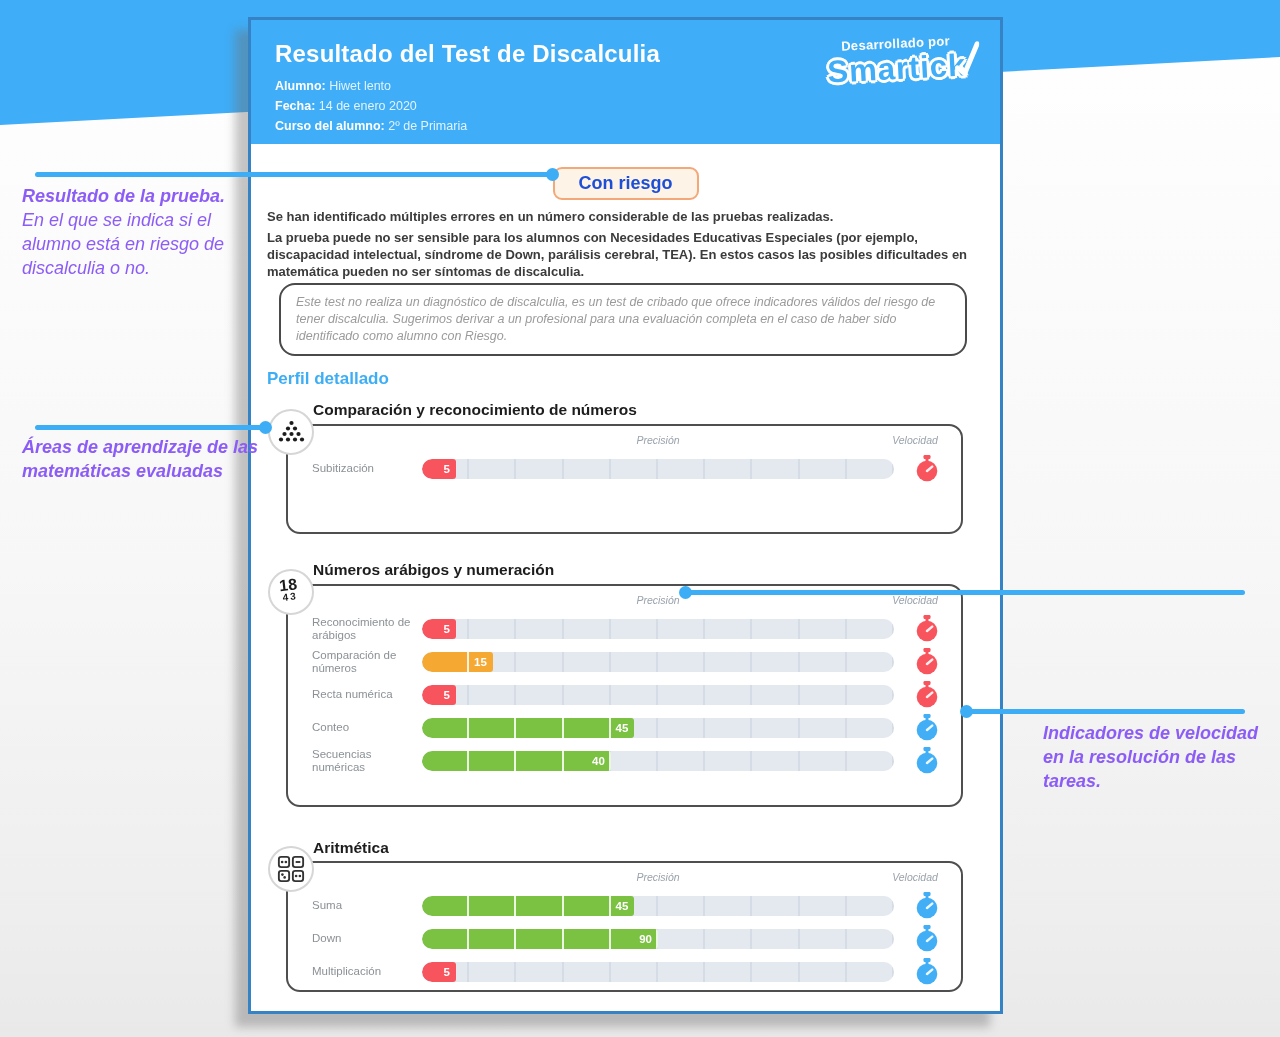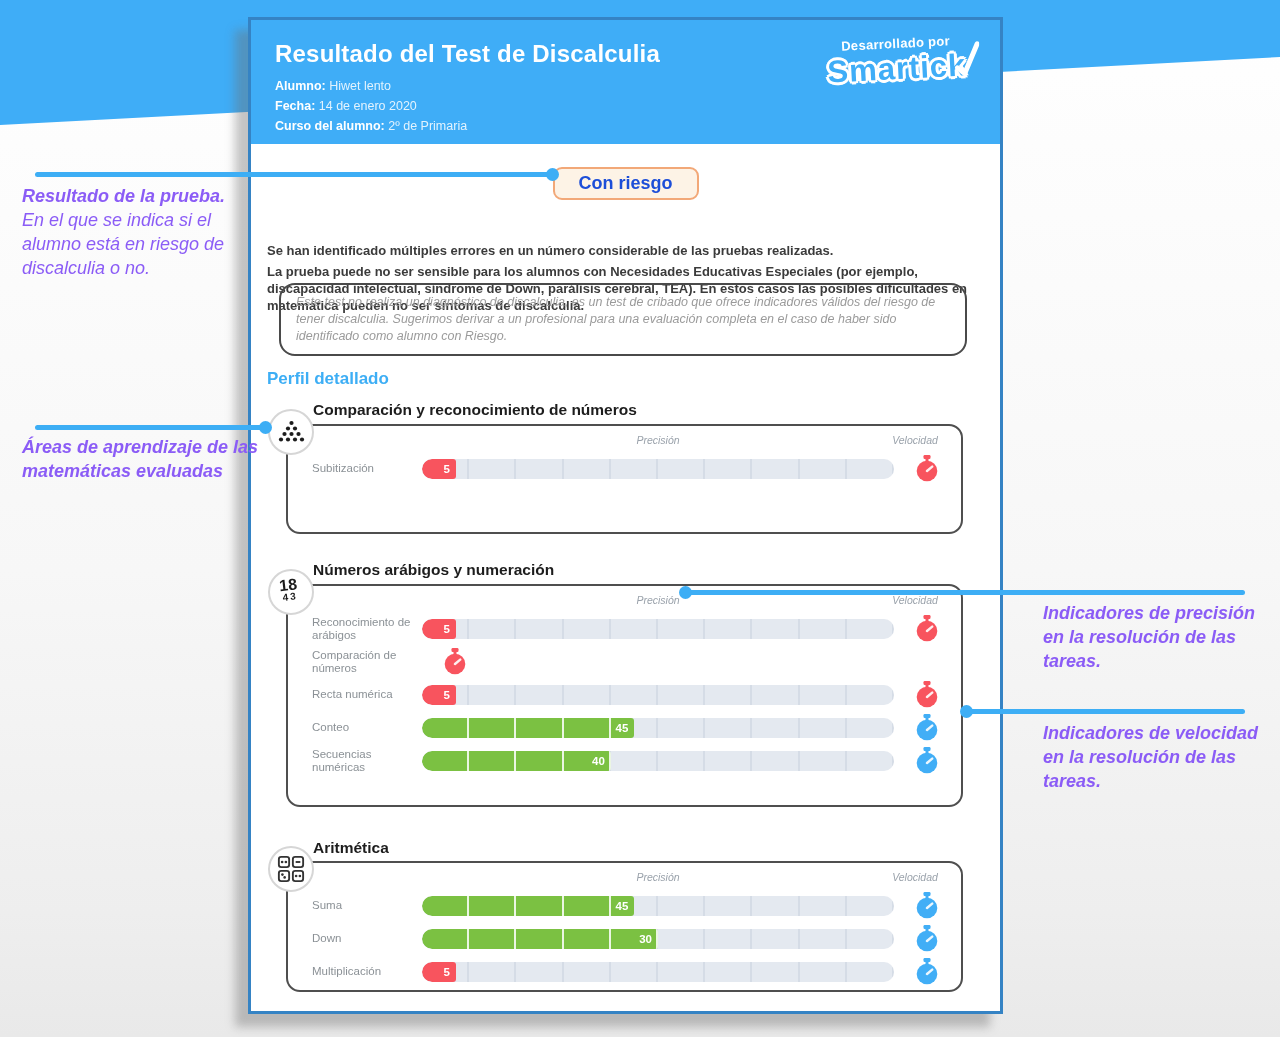--- a/index.html
+++ b/index.html
@@ -31,21 +31,21 @@
   .logo { position:absolute; right:34px; top:16px; text-align:center; transform:rotate(-3deg); }
   .logo-top { color:#fff; font-weight:bold; font-size:13px; letter-spacing:.3px; }
   .logo-name { position:relative; display:inline-block; color:#3fadf7; font-weight:800; font-size:31px; letter-spacing:1px;
     text-shadow:-2px -2px 0 #fff,2px -2px 0 #fff,-2px 2px 0 #fff,2px 2px 0 #fff,0 3px 0 #fff,0 -3px 0 #fff,3px 0 0 #fff,-3px 0 0 #fff; }
   .logo-swoosh { position:absolute; right:-14px; top:-6px; }
 
   
   .badge { position:absolute; left:50%; transform:translateX(-50%); top:147px;
     background:#fdf3e6; border:2px solid #f2a878; border-radius:9px;
     color:#1d4ed8; font-size:18px; font-weight:bold; padding:4px 24px; }
-  .para { position:absolute; left:16px; width:716px; color:#3b3b3b; font-size:13px; font-weight:bold; line-height:17px;margin-top:34px; }
+  .para { position:absolute; left:16px; width:716px; color:#3b3b3b; font-size:13px; font-weight:bold; line-height:17px; }
   .p1 { top:188px; } .p2 { top:209px; }
   .note-box { position:absolute; left:28px; top:263px; width:688px;
     border:2px solid #4a4a4a; border-radius:16px; padding:9px 15px;
     color:#9b9b9b; font-size:12.5px; font-style:italic; line-height:17px; }
   .profile-title { position:absolute; left:16px; top:349px; color:#3daef5; font-size:17px; font-weight:bold; }
 
   
   .sec-title { position:absolute; left:62px; color:#1d1d1d; font-size:15.5px; font-weight:bold; }
   .t1{ top:381px; } .t2{ top:541px; } .t3{ top:819px; }
   .pcard { position:absolute; left:35px; width:677px; border:2px solid #4f4f4f; border-radius:14px; background:#fff; }
@@ -205,20 +205,25 @@
           </div>
           <span class="watch" style="color: rgb(248, 84, 94);"><svg width="22" height="27" viewBox="0 0 22 27">
                 <rect x="7.5" y="0" width="7" height="4" rx="1.2" fill="currentColor"></rect>
                 <rect x="9.5" y="3" width="3" height="4" fill="currentColor"></rect>
                 <circle cx="11" cy="16" r="10.3" fill="currentColor"></circle>
                 <path d="M11 16 L16.2 11.6" stroke="#fff" stroke-width="2.4" stroke-linecap="round" opacity="0.9"></path>
               </svg></span>
         </div>
         <div class="prow">
           <div class="prow-label">Comparación de números</div>
+          <div class="track">
+            <div class="fill" style="width: 15%; background-color: rgb(245, 169, 51);">
+                <span class="val">15</span>
+              </div>
+          </div>
           <span class="watch" style="color: rgb(248, 84, 94);"><svg width="22" height="27" viewBox="0 0 22 27">
                 <rect x="7.5" y="0" width="7" height="4" rx="1.2" fill="currentColor"></rect>
                 <rect x="9.5" y="3" width="3" height="4" fill="currentColor"></rect>
                 <circle cx="11" cy="16" r="10.3" fill="currentColor"></circle>
                 <path d="M11 16 L16.2 11.6" stroke="#fff" stroke-width="2.4" stroke-linecap="round" opacity="0.9"></path>
               </svg></span>
         </div>
         <div class="prow">
           <div class="prow-label">Recta numérica</div>
           <div class="track">
@@ -279,21 +284,21 @@
                 <rect x="7.5" y="0" width="7" height="4" rx="1.2" fill="currentColor"></rect>
                 <rect x="9.5" y="3" width="3" height="4" fill="currentColor"></rect>
                 <circle cx="11" cy="16" r="10.3" fill="currentColor"></circle>
                 <path d="M11 16 L16.2 11.6" stroke="#fff" stroke-width="2.4" stroke-linecap="round" opacity="0.9"></path>
               </svg></span>
         </div>
         <div class="prow">
           <div class="prow-label">Down</div>
           <div class="track">
             <div class="fill" style="width: 50%; background-color: rgb(123, 193, 66);">
-                <span class="val">30</span>
+                <span class="val">90</span>
               </div>
           </div>
           <span class="watch" style="color: rgb(65, 174, 246);"><svg width="22" height="27" viewBox="0 0 22 27">
                 <rect x="7.5" y="0" width="7" height="4" rx="1.2" fill="currentColor"></rect>
                 <rect x="9.5" y="3" width="3" height="4" fill="currentColor"></rect>
                 <circle cx="11" cy="16" r="10.3" fill="currentColor"></circle>
                 <path d="M11 16 L16.2 11.6" stroke="#fff" stroke-width="2.4" stroke-linecap="round" opacity="0.9"></path>
               </svg></span>
         </div>
         <div class="prow">
@@ -321,19 +326,18 @@
     <b>Resultado de la prueba.</b>
     <span>En el que se indica si el alumno está en riesgo de discalculia o no.</span>
   </div>
 
   <div class="ann-line a2-line"></div>
   <div class="ann-dot a2-dot"></div>
   <div class="ann-text a2-text">Áreas de aprendizaje de las matemáticas evaluadas</div>
 
   <div class="ann-line a3-line"></div>
   <div class="ann-dot a3-dot"></div>
-  <div class="ann-text a3-text">Indicadores de precisión en la resolución de las tareas.</div>
 
   <div class="ann-line a4-line"></div>
   <div class="ann-dot a4-dot"></div>
   <div class="ann-text a4-text">Indicadores de velocidad en la resolución de las tareas.</div>
 
 </div>
 
 </body></html>

